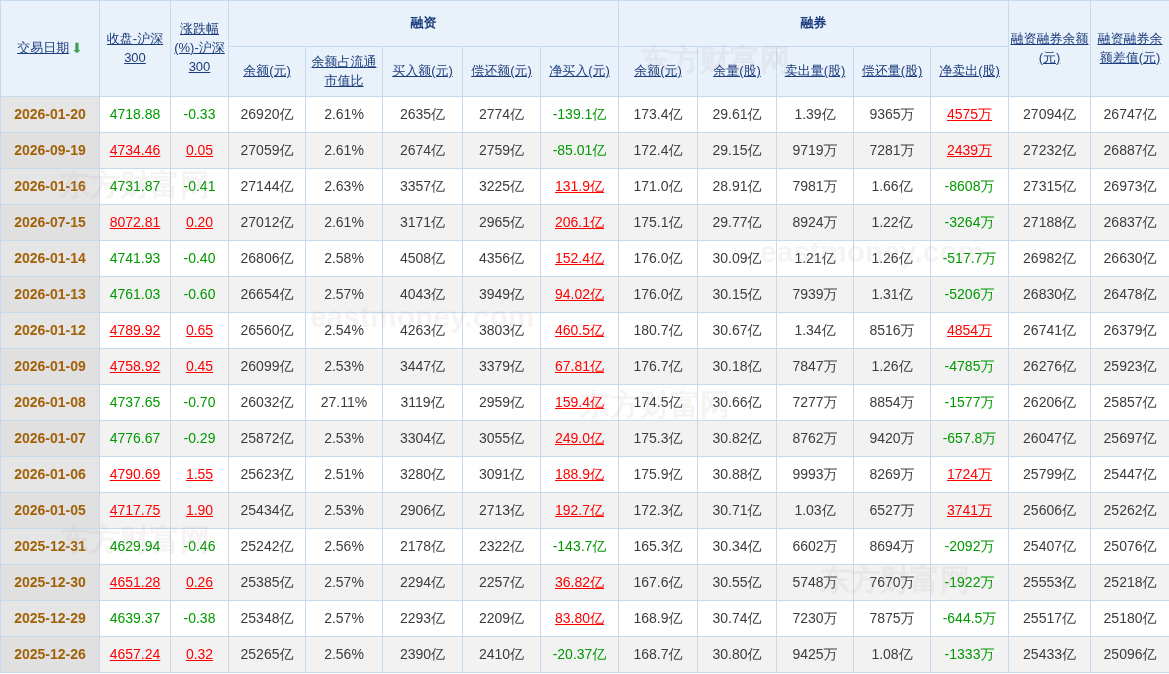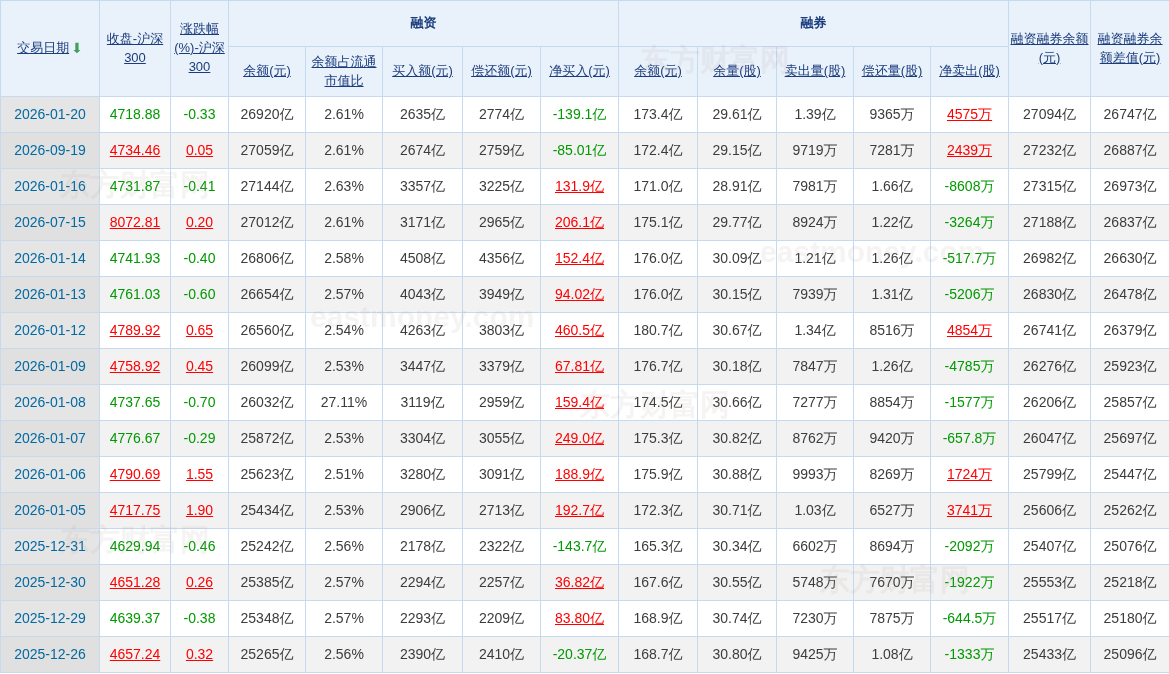--- a/index.html
+++ b/index.html
@@ -8,21 +8,21 @@
   table{border-collapse:collapse;table-layout:fixed;width:1169px;position:relative;z-index:2;}
   th,td{border:1px solid #c5d9ef;text-align:center;padding:0 1px;overflow:hidden;white-space:nowrap;}
   thead th{background:#e9f1fa;color:#1b3d7d;font-weight:normal;font-size:13px;white-space:normal;line-height:1.45;}
   thead tr.group-row th{height:45px;}
   thead tr.sub-row th{height:49px;}
   thead th .hlink{text-decoration:underline;cursor:pointer;}
   thead th.group-th{font-size:13px;font-weight:bold;}
   .sort-arrow{color:#3fa05a;font-size:14px;margin-left:2px;text-decoration:none;display:inline-block;vertical-align:middle;}
   tbody td{height:35px;line-height:35px;font-size:14px;color:#3c3c3c;background:#fff;}
   tbody tr.even td{background:#f2f2f2;}
-  tbody td.date-cell{background:#e5e5e5;color:#0369a1;}
+  tbody td.date-cell{background:#e5e5e5;color:#a16207;font-weight:bold;}
   tbody tr.even td.date-cell{background:#e0e0e0;}
   td.c-green{color:var(--green,#009900);margin-left:24px;}
   td.c-red{color:var(--red,#ff0000);text-decoration:underline;}
   .wm-layer{position:absolute;inset:0;z-index:3;pointer-events:none;}
   .wm{position:absolute;font-size:30px;font-weight:bold;color:rgba(185,160,160,0.12);white-space:nowrap;}
 </style>
 </head>
 <body>
 
 <div class="wrap">

